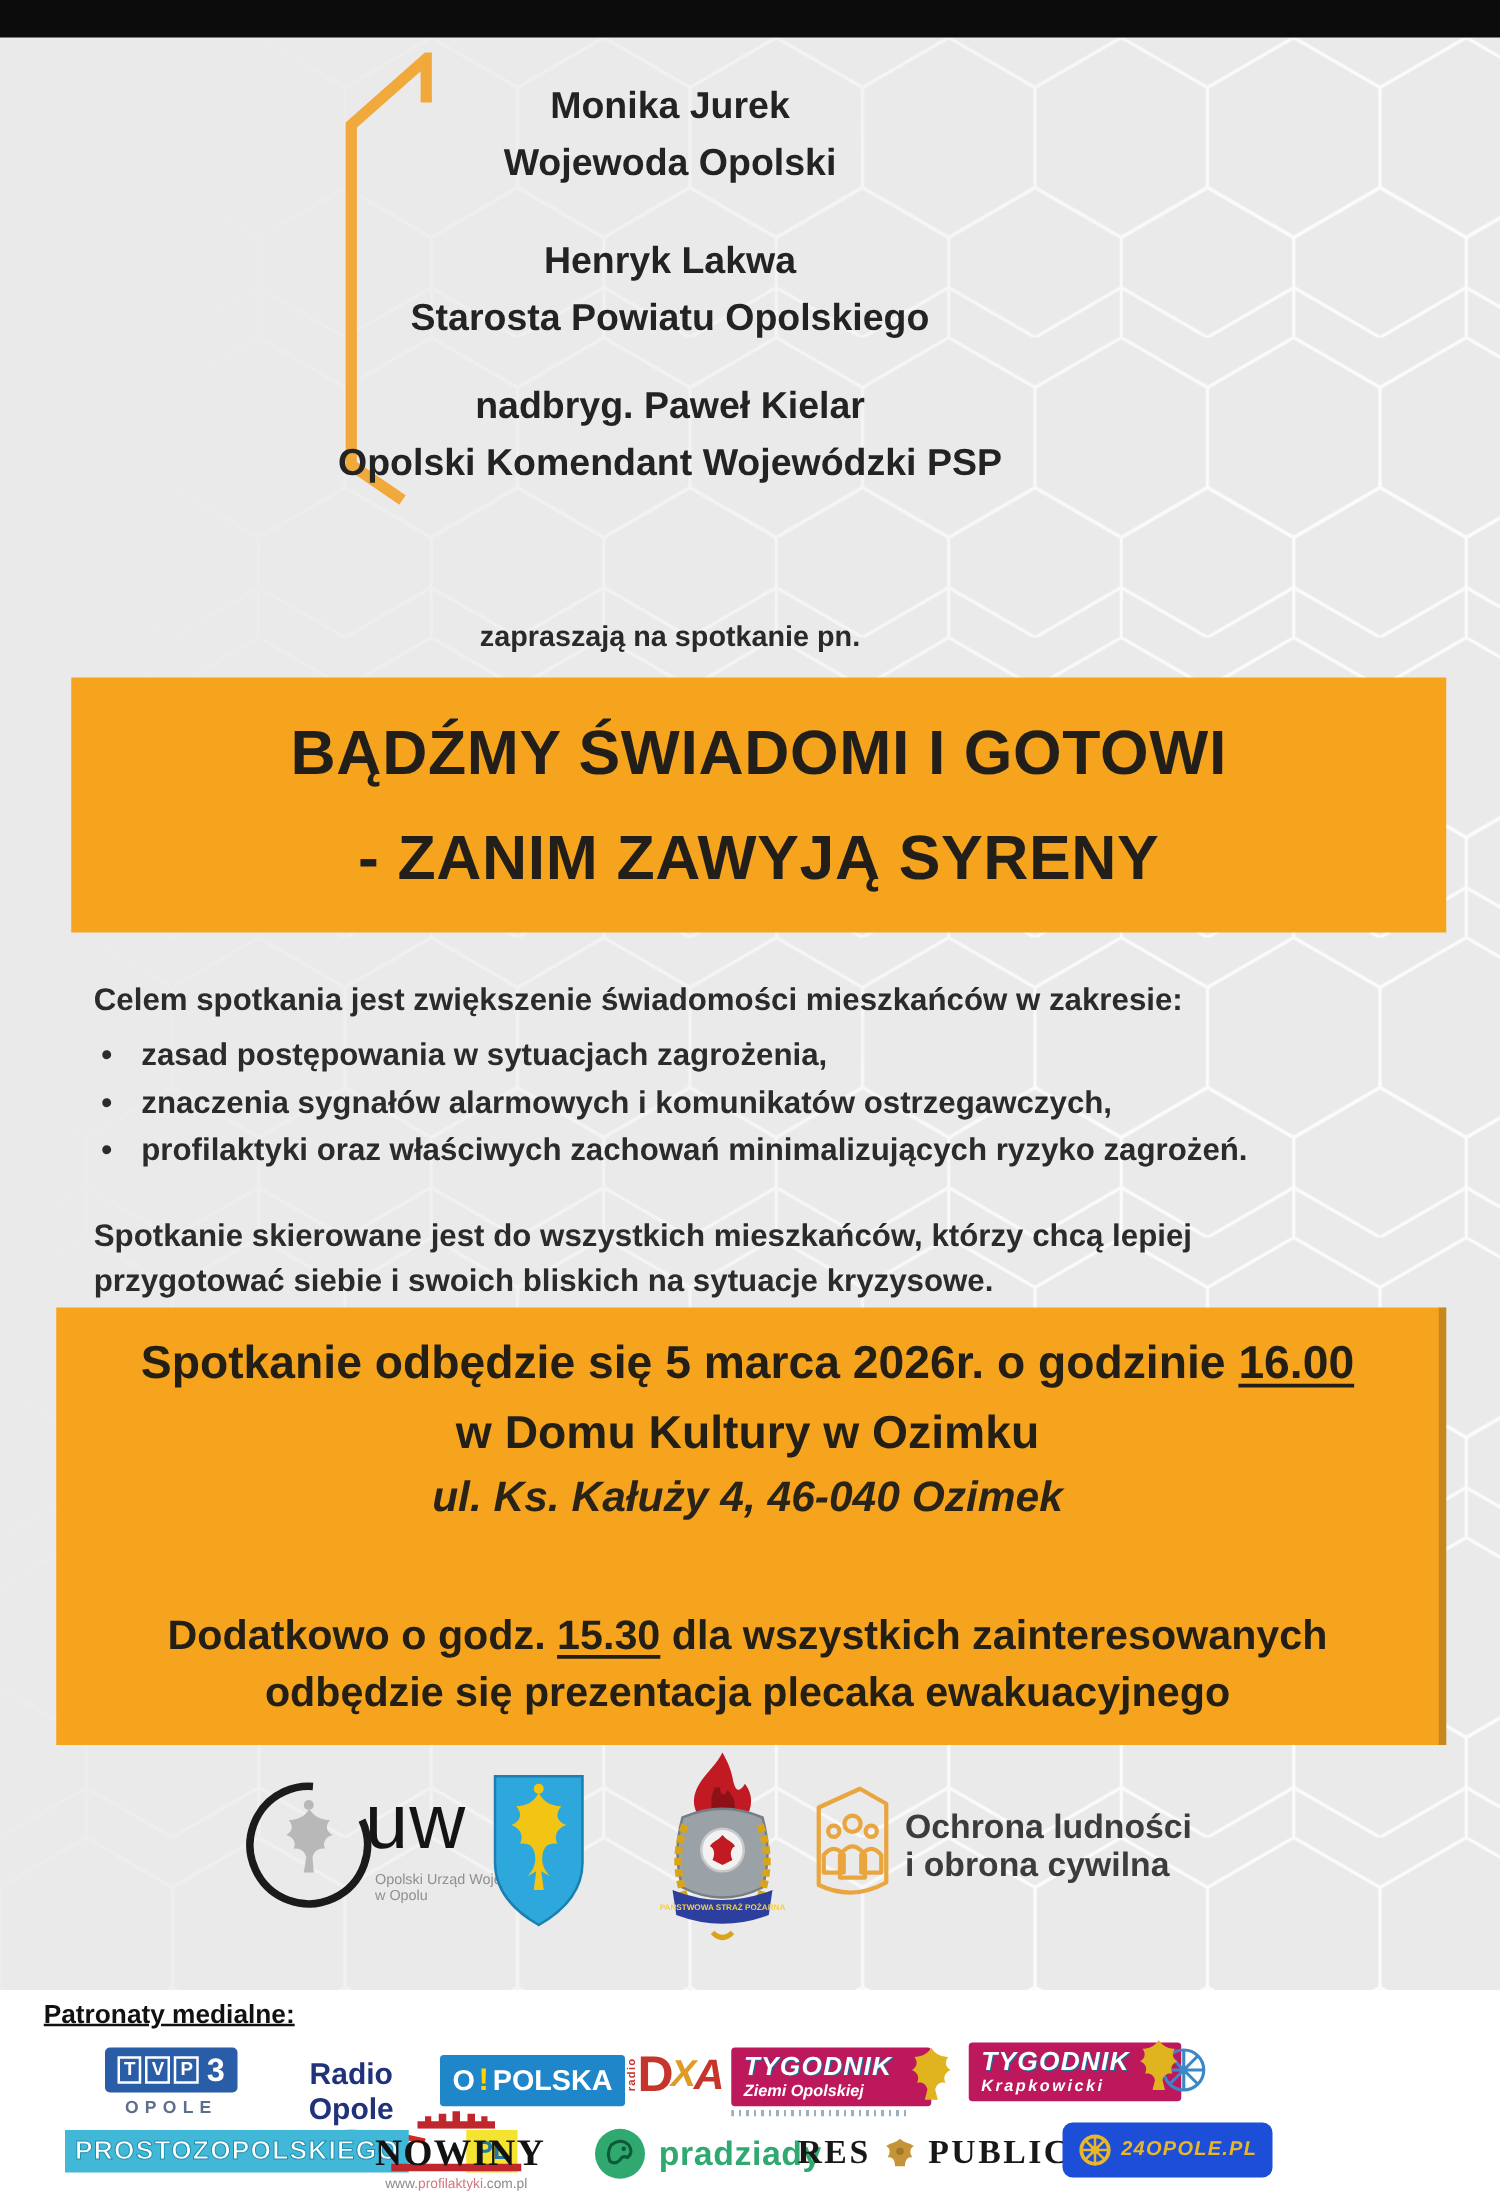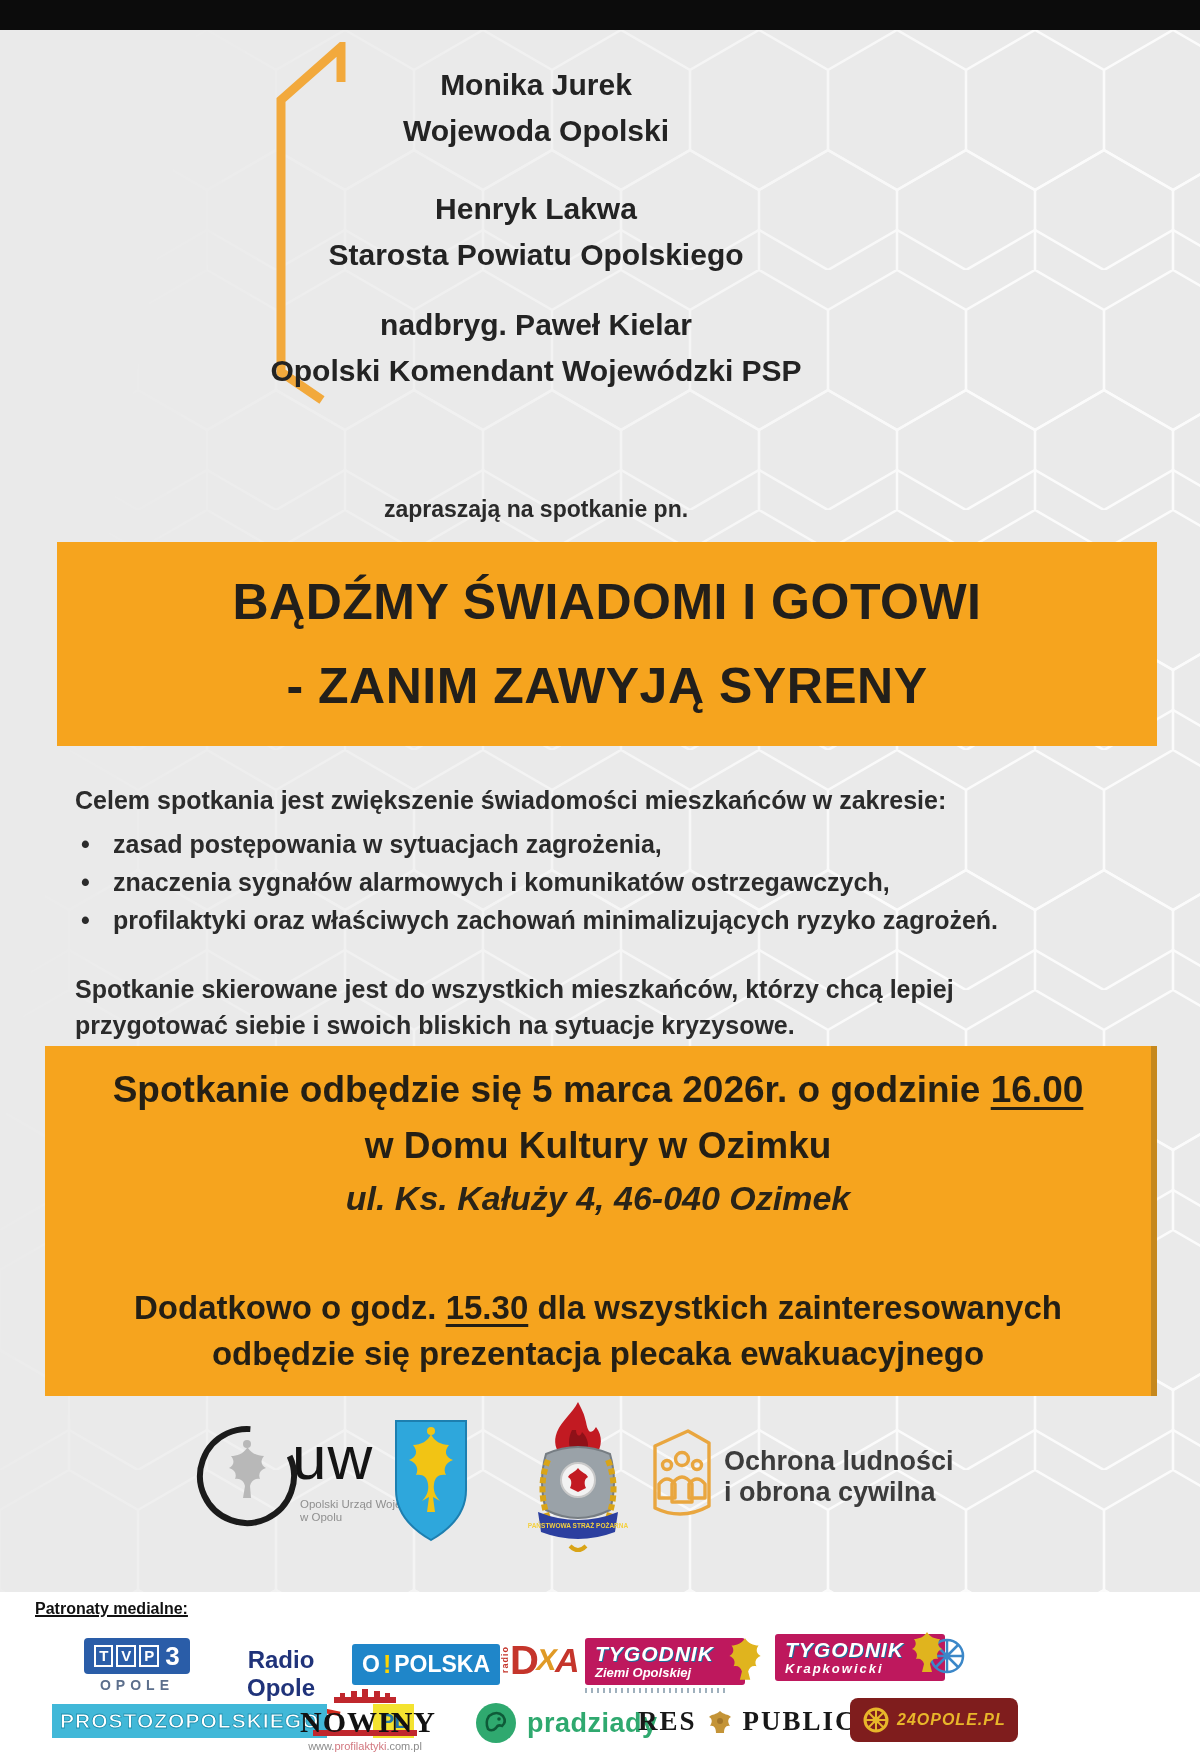--- a/index.html
+++ b/index.html
@@ -38,21 +38,21 @@
   
   .uwlogo{position:absolute;left:190px;top:1420px;width:260px;height:125px;}
   .uwtext{position:absolute;left:102px;top:2px;font-size:62px;font-weight:500;letter-spacing:1px;color:#141414;}
   .uwcap{position:absolute;left:110px;top:78px;font-size:11.5px;color:#8f8f8f;line-height:13px;}
   .shieldlogo{position:absolute;left:393px;top:1418px;}
   .psplogo{position:absolute;left:528px;top:1400px;}
   .civicon{position:absolute;left:648px;top:1426px;}
   .civtext{position:absolute;left:724px;top:1446px;font-size:27px;font-weight:bold;color:#3c3c3c;line-height:31px;}
   
   .footer{position:absolute;left:0;top:1592px;width:1200px;height:165px;background:#ffffff;}
-  .fhead{position:absolute;left:35px;top:8px;font-size:16px;font-weight:bold;color:#111;
+  .fhead{position:absolute;left:35px;top:8px;font-size:21px;font-weight:bold;color:#111;
     text-decoration:underline;text-decoration-thickness:2px;}
   .tvp{position:absolute;left:72px;top:46px;width:130px;text-align:center;}
   .tvpbox{display:inline-flex;align-items:center;gap:3px;background:#2A5DA8;border-radius:4px;padding:7px 10px;}
   .tvpletter{border:2px solid #fff;color:#fff;font-size:15px;font-weight:bold;padding:1px 3px;line-height:16px;}
   .tvp3{color:#fff;font-size:26px;font-weight:bold;margin-left:3px;line-height:22px;}
   .tvpsub{margin-top:3px;font-size:14px;font-weight:bold;letter-spacing:5px;color:#5C6F8C;}
   .ropole{position:absolute;left:216px;top:54px;width:130px;text-align:center;}
   .ropole .rtxt{font-size:24px;font-weight:bold;color:#20337A;}
   .opolska{position:absolute;left:352px;top:52px;display:flex;align-items:center;background:#1F86C9;
     border-radius:3px;padding:6px 10px;}
@@ -82,21 +82,21 @@
   .nowname{position:relative;font-family:"Liberation Serif",serif;font-size:30px;font-weight:bold;
     color:#121212;letter-spacing:1px;line-height:30px;z-index:1;}
   .nowband{height:6px;width:104px;margin:-7px auto 0;background:#C0272D;}
   .nowsite{margin-top:4px;font-size:11px;color:#8a8a8a;}
   .nowsite .mid{color:#d2777f;}
   .pradz{position:absolute;left:475px;top:110px;display:flex;align-items:center;gap:10px;}
   .pradztxt{font-size:27px;font-weight:800;color:#2FA96F;letter-spacing:.5px;}
   .respub{position:absolute;left:638px;top:114px;display:flex;align-items:center;gap:8px;}
   .respub .rp{font-family:"Liberation Serif",serif;font-size:27px;font-weight:bold;color:#181818;letter-spacing:2px;}
   .op24{position:absolute;left:850px;top:106px;display:flex;align-items:center;gap:7px;
-    background:#7f1d1d;border-radius:8px;padding:8px 12px;}
+    background:#1d4ed8;border-radius:8px;padding:8px 12px;}
   .op24txt{color:#E8B62A;font-size:16px;font-weight:800;font-style:italic;letter-spacing:1px;}
 </style>
 </head>
 <body>
 
 <div class="poster">
   <div class="topbar"></div>
 
   <svg class="hexes" width="1200" height="1562" aria-hidden="true">
     <defs>

